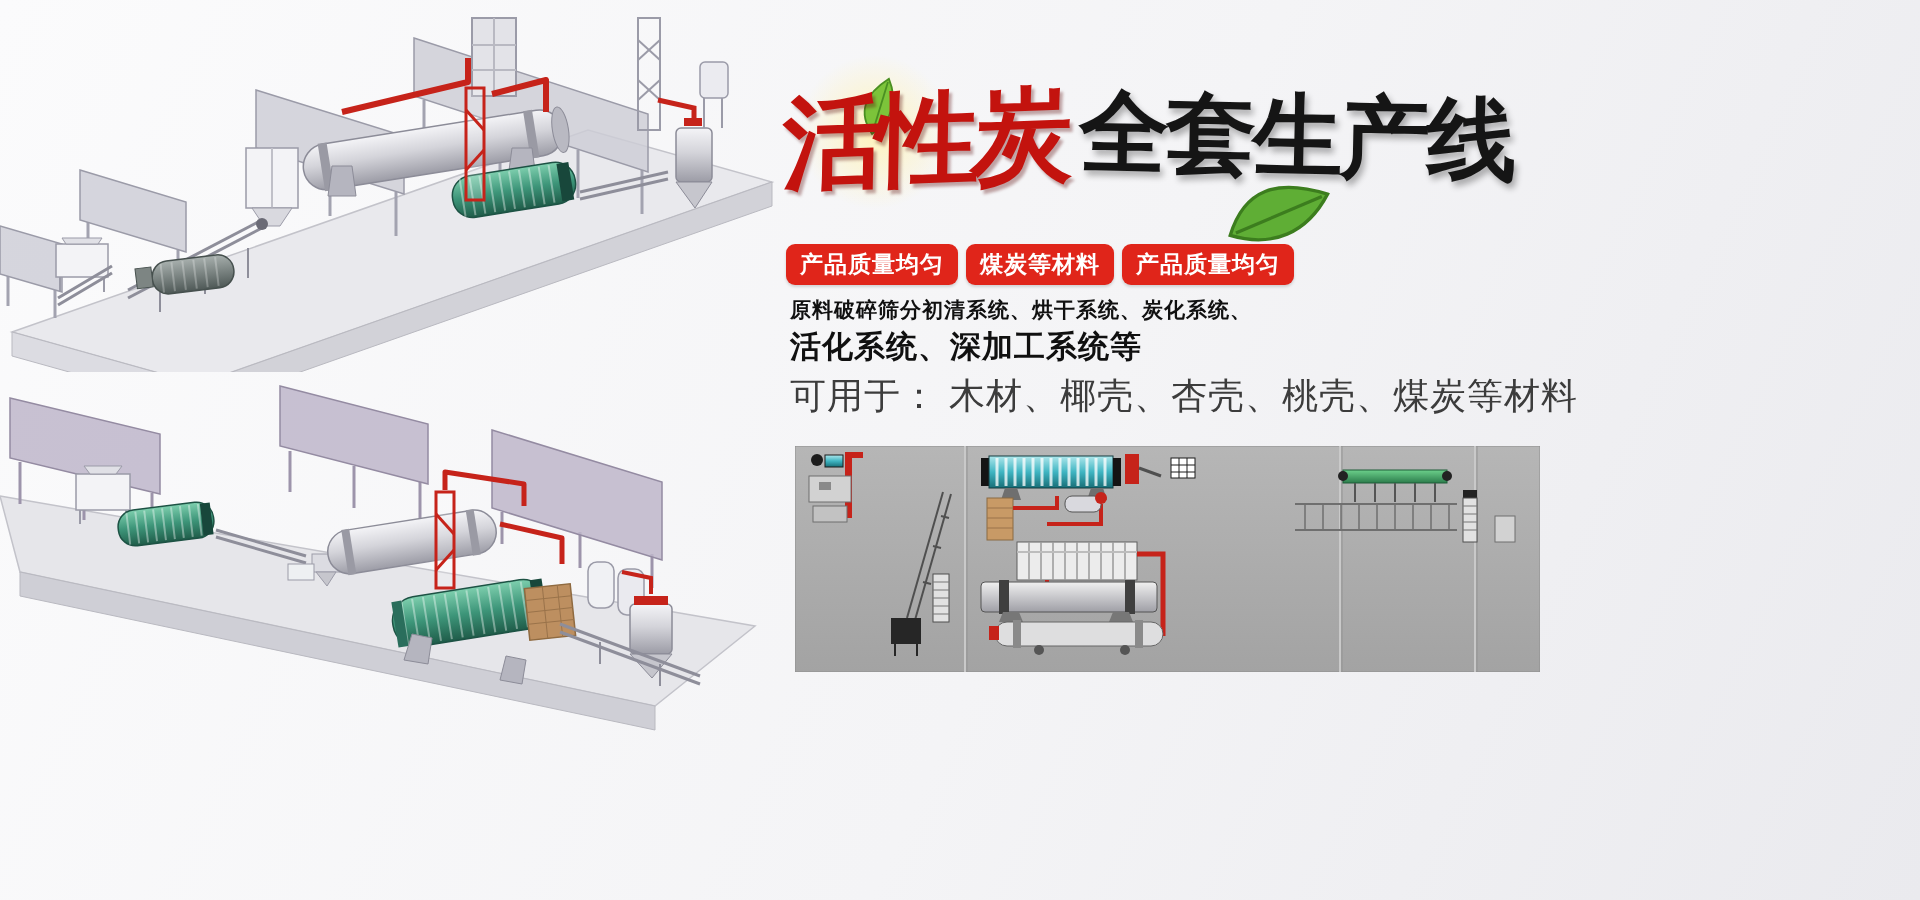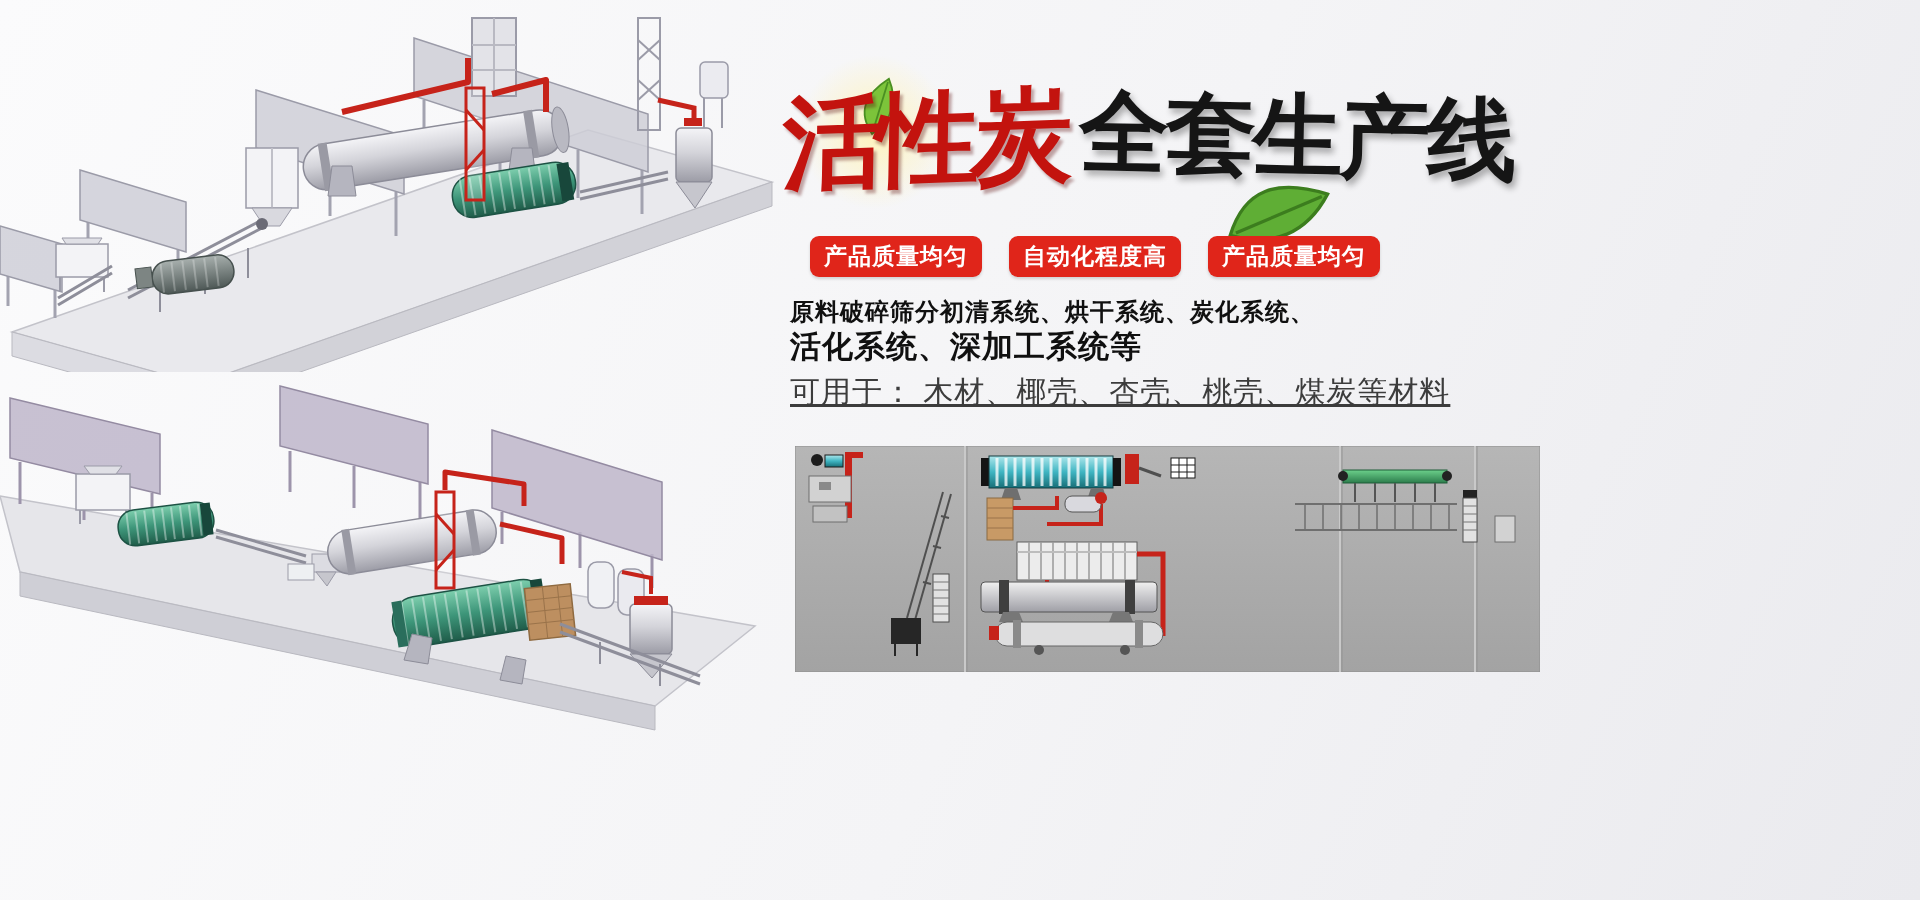--- a/index.html
+++ b/index.html
@@ -15,28 +15,28 @@
   .leaf{position:absolute;}
   .leaf-1{left:856px;top:84px;width:48px;height:48px;transform:rotate(-28deg);}
   .leaf-2{left:1232px;top:172px;width:88px;height:88px;transform:rotate(22deg);}
 
   .title-row{position:absolute;left:783px;top:86px;display:flex;align-items:flex-start;white-space:nowrap;z-index:3;}
   .title-red{font-size:102px;font-weight:900;letter-spacing:-8px;color:#c3130e;line-height:1.05;
     transform:skewX(-3deg) rotate(-2deg);text-shadow:3px 4px 3px rgba(90,10,10,.35);}
   .title-black{font-size:90px;font-weight:900;letter-spacing:-3px;color:#151515;line-height:1.12;
     margin-left:14px;transform:rotate(1.2deg);text-shadow:3px 5px 6px rgba(0,0,0,.30);}
 
-  .badges{position:absolute;left:786px;top:236px;display:flex;gap:27px;z-index:3;margin-left:24px;}
+  .badges{position:absolute;left:786px;top:244px;display:flex;gap:8px;z-index:3;}
   .badge{background:#e0251a;color:#ffffff;font-size:23px;font-weight:700;height:41px;line-height:41px;
     padding:0 14px;border-radius:9px;letter-spacing:1px;box-shadow:0 2px 3px rgba(0,0,0,.15);}
 
   .desc{position:absolute;left:790px;white-space:nowrap;z-index:3;}
-  .desc-1{top:296px;font-size:24px;font-weight:700;color:#101010;letter-spacing:1px;}
+  .desc-1{top:296px;font-size:21px;font-weight:700;color:#101010;letter-spacing:1px;}
   .desc-2{top:326px;font-size:31px;font-weight:700;color:#101010;letter-spacing:1px;}
-  .desc-3{top:372px;font-size:30px;font-weight:400;color:#3c3c3c;letter-spacing:1px;text-decoration:underline;}
+  .desc-3{top:372px;font-size:36px;font-weight:400;color:#3c3c3c;letter-spacing:1px;}
 
   .schematic{position:absolute;left:795px;top:446px;width:745px;height:226px;z-index:2;}
 </style>
 </head>
 <body>
 
 <div class="canvas">
 
   <svg class="render render-top" width="780" height="372" viewBox="0 0 780 372">
     <defs>
@@ -343,21 +343,21 @@
     <path d="M6,34 C16,24 26,14 36,4" stroke="#3c7d1e" stroke-width="1.5" fill="none"></path>
   </svg>
 
   <div class="title-row">
     <span class="title-red">活性炭</span>
     <span class="title-black">全套生产线</span>
   </div>
 
   <div class="badges">
     <div class="badge">产品质量均匀</div>
-    <div class="badge">自动化程度高</div>
+    <div class="badge">煤炭等材料</div>
     <div class="badge">产品质量均匀</div>
   </div>
 
   <div class="desc desc-1">原料破碎筛分初清系统、烘干系统、炭化系统、</div>
   <div class="desc desc-2">活化系统、深加工系统等</div>
   <div class="desc desc-3">可用于： 木材、椰壳、杏壳、桃壳、煤炭等材料</div>
 
   <div class="schematic">
     <svg width="745" height="226" viewBox="0 0 745 226">
       <defs>

